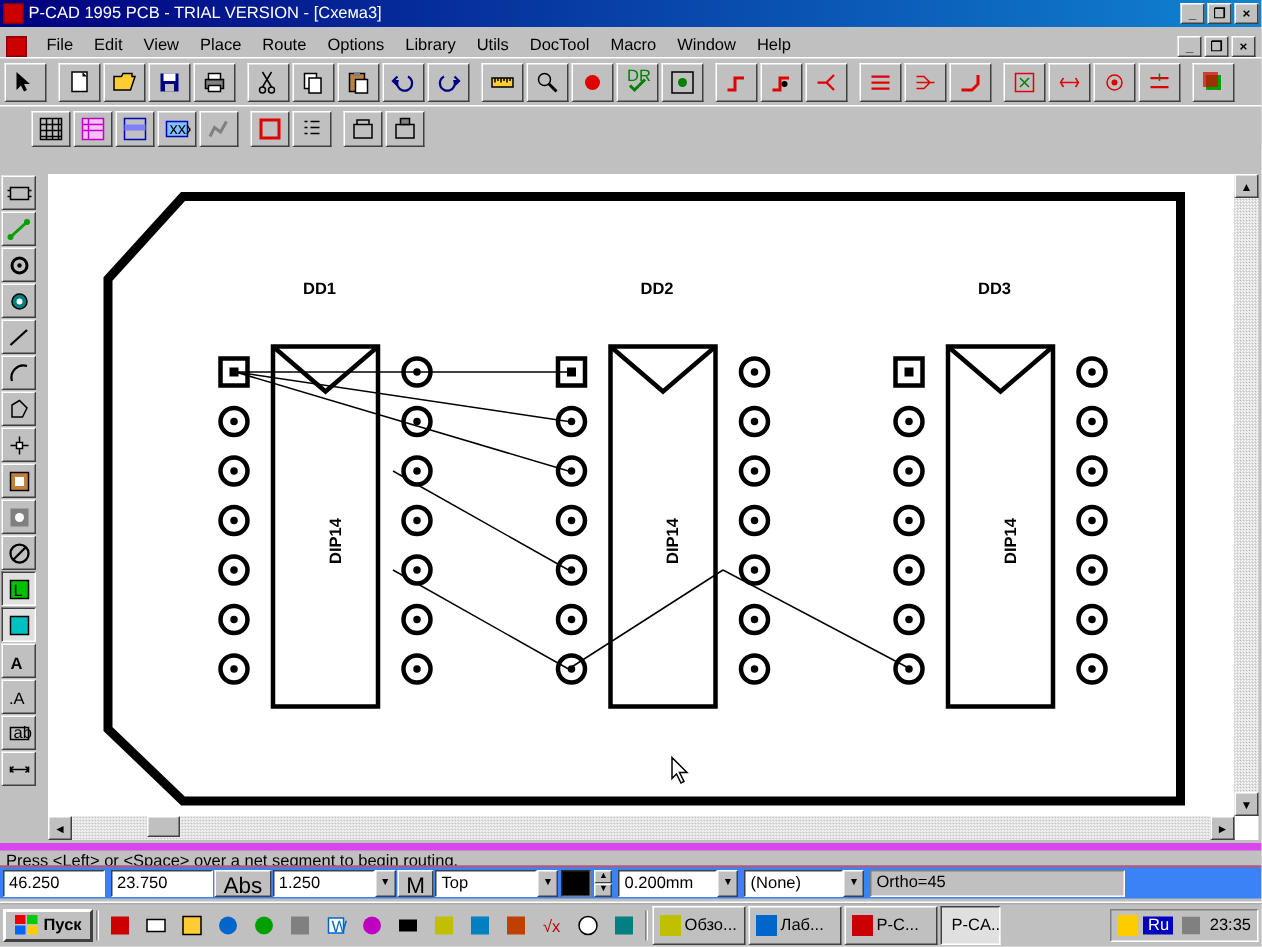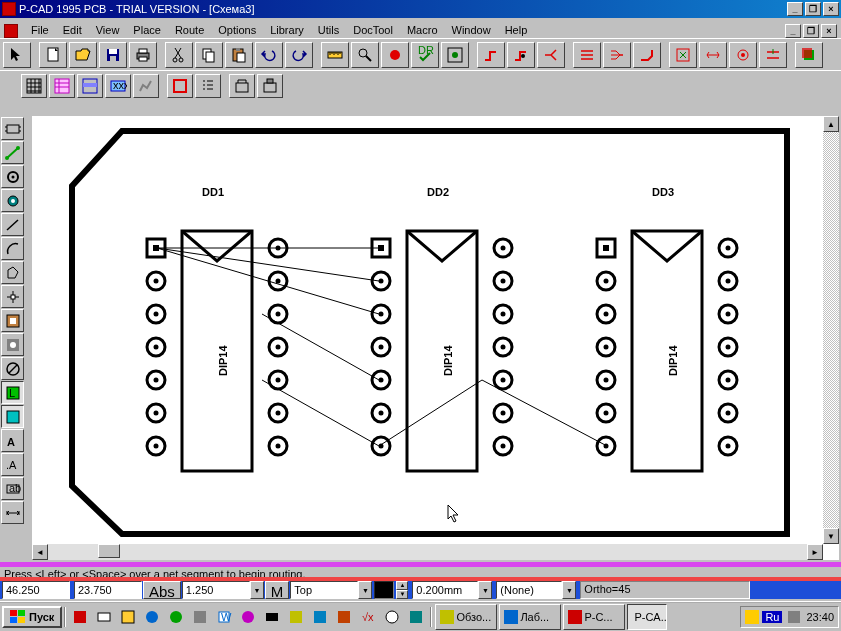--- a/index.html
+++ b/index.html
@@ -35,21 +35,21 @@
 .hscroll { position:absolute; left:0; right:16px; bottom:0; height:16px; background:#c0c0c0; }
 .scroll-btn { width:16px; height:16px; background:#c0c0c0; border:1px solid; border-color:#fff #404040 #404040 #fff; display:flex; align-items:center; justify-content:center; font-size:8px; position:absolute; }
 .scroll-track { background:repeating-conic-gradient(#c0c0c0 0% 25%,#fff 0% 50%) 50%/2px 2px; position:absolute; }
 
 
 .pcb { position:absolute; }
 .pcb line, .pcb polyline, .pcb rect, .pcb circle { vector-effect:non-scaling-stroke; }
 
 
 .hintbar { position:absolute; left:0; right:0; bottom:52px; height:17px; background:#c0c0c0; border-top:5px solid #d946ef; padding:1px 4px; font-size:11px; }
-.coordbar { position:absolute; left:0; right:0; bottom:32px; height:22px; background:#1d4ed8; border-top:4px solid #ef4444; display:flex; align-items:center; padding:0 2px; }
+.coordbar { position:absolute; left:0; right:0; bottom:32px; height:22px; background:#3b82f6; border-top:1px solid #ef4444; display:flex; align-items:center; padding:0 2px; }
 .field { background:#fff; border:1px solid; border-color:#404040 #fff #fff #404040; height:18px; padding:1px 3px; font-size:11px; }
 .btn-sm { height:18px; background:#c0c0c0; border:1px solid; border-color:#fff #404040 #404040 #fff; padding:1px 5px; font-size:15px; margin:0 1px; }
 .combo { display:flex; }
 .combo .dd { width:14px; height:18px; background:#c0c0c0; border:1px solid; border-color:#fff #404040 #404040 #fff; display:flex; align-items:center; justify-content:center; font-size:7px; }
 
 
 .taskbar { position:absolute; left:0; right:0; bottom:0; height:30px; background:#c0c0c0; border-top:2px ridge #fff; display:flex; align-items:center; padding:2px; }
 .start { height:22px; background:#c0c0c0; border:2px solid; border-color:#fff #404040 #404040 #fff; padding:1px 6px; display:flex; align-items:center; font-weight:bold; font-size:11px; }
 .ql { width:22px; height:22px; margin:0 1px; display:flex; align-items:center; justify-content:center; }
 .task-btn { height:22px; background:#c0c0c0; border:1px solid; border-color:#fff #404040 #404040 #fff; padding:12px 4px; font-size:11px; display:flex; align-items:center; margin:0 1px; overflow:hidden; white-space:nowrap; }
@@ -701,15 +701,15 @@
       <span>P-CA...</span>
     </div>
   <div class="tray">
     <svg width="14" height="14" style="margin-right:3px">
         <rect width="14" height="14" fill="#fc0"></rect>
       </svg>
     <div style="background:#0000c0;color:#fff;padding:0 3px;margin-right:6px;font-size:10px"><span>Ru</span></div>
     <svg width="12" height="12" style="margin-right:6px">
         <rect width="12" height="12" fill="#808080"></rect>
       </svg>
-    <span>23:40</span>
+    <span>23:35</span>
   </div>
 </div>
 
 </body></html>

